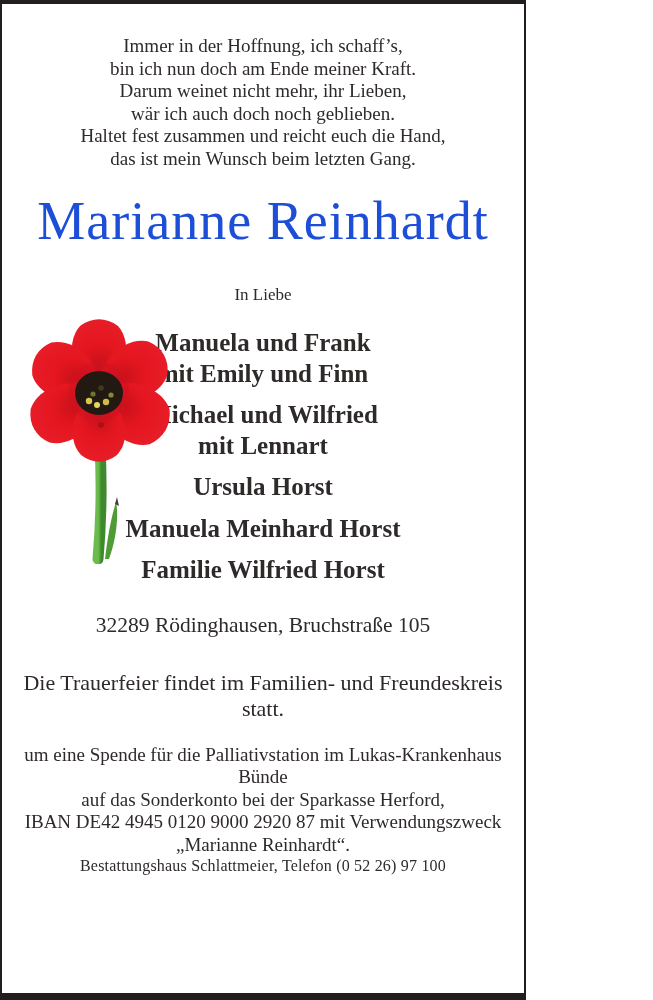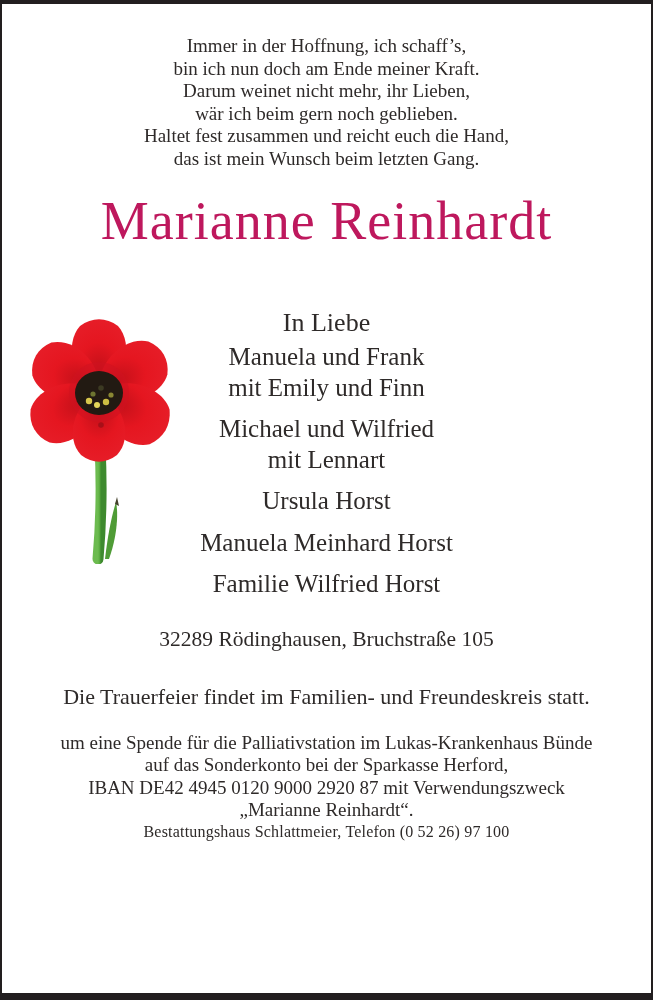--- a/index.html
+++ b/index.html
@@ -2,21 +2,21 @@
 <html><head>
 <meta charset="utf-8">
 <style>
   html, body {
     margin: 0;
     padding: 0;
     background: #ffffff;
   }
   .notice-card {
     position: relative;
-    width: 653px;
+    width: 526px;
     height: 1000px;
     box-sizing: border-box;
     background: #ffffff;
     border-top: 4px solid #221e1f;
     border-bottom: 7px solid #221e1f;
     border-left: 2px solid #221e1f;
     border-right: 2px solid #221e1f;
     font-family: "Liberation Serif", "DejaVu Serif", serif;
     color: #2e2a29;
     text-align: center;
@@ -25,43 +25,44 @@
   .poem {
     margin-top: 31px;
     font-size: 19px;
     line-height: 22.5px;
   }
   .deceased-name {
     margin-top: 18px;
     font-size: 54px;
     line-height: 66px;
     letter-spacing: 1px;
-    color: #be185d;
+    color: #1d4ed8;
     white-space: nowrap;
   }
   .maiden-name {
     margin-top: 14px;
     font-size: 22px;
     line-height: 26px;
   }
   .life-dates {
     margin-top: 14px;
     font-size: 22px;
     line-height: 26px;
     display: flex;
     justify-content: center;
     gap: 48px;
   }
   .tribute-intro {
-    margin-top: 56px;
-    font-size: 26px;
+    margin-top: 28px;
+    font-size: 17px;
     line-height: 26px;
   }
   .mourners {
-    margin-top: 6px;
+    margin-top: 20px;
+    font-weight: bold;
   }
   .mourner-group {
     margin-bottom: 11px;
     font-size: 25px;
     line-height: 30.5px;
   }
   .mourner-line:empty { display: none; }
   .family-address {
     margin-top: 26px;
     font-size: 21.5px;
@@ -94,21 +95,21 @@
 </style>
 </head>
 <body>
 
 <div class="notice-card">
 
   <div class="poem">
     <div class="poem-line">Immer in der Hoffnung, ich schaff’s,</div>
     <div class="poem-line">bin ich nun doch am Ende meiner Kraft.</div>
     <div class="poem-line">Darum weinet nicht mehr, ihr Lieben,</div>
-    <div class="poem-line">wär ich beim gern noch geblieben.</div>
+    <div class="poem-line">wär ich auch doch noch geblieben.</div>
     <div class="poem-line">Haltet fest zusammen und reicht euch die Hand,</div>
     <div class="poem-line">das ist mein Wunsch beim letzten Gang.</div>
   </div>
 
   <div class="deceased-name">Marianne Reinhardt</div>
 
 
 
   <div class="flower-wrap">
     <svg viewBox="0 0 168 264" aria-hidden="true">

